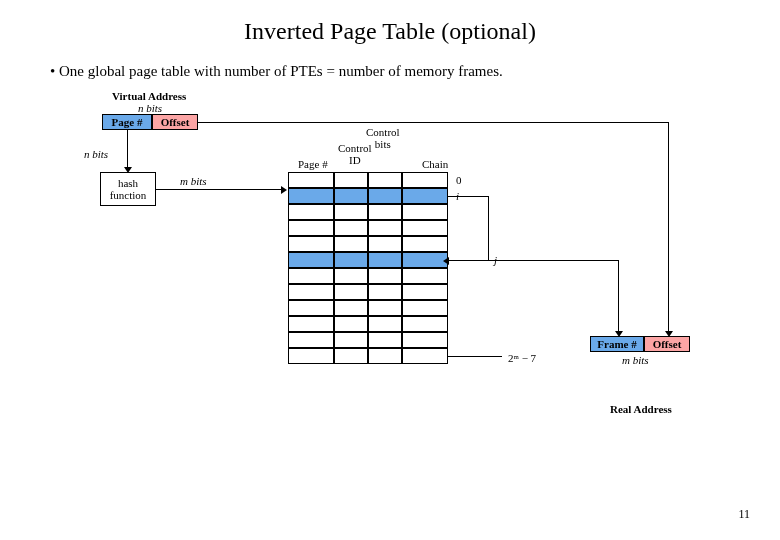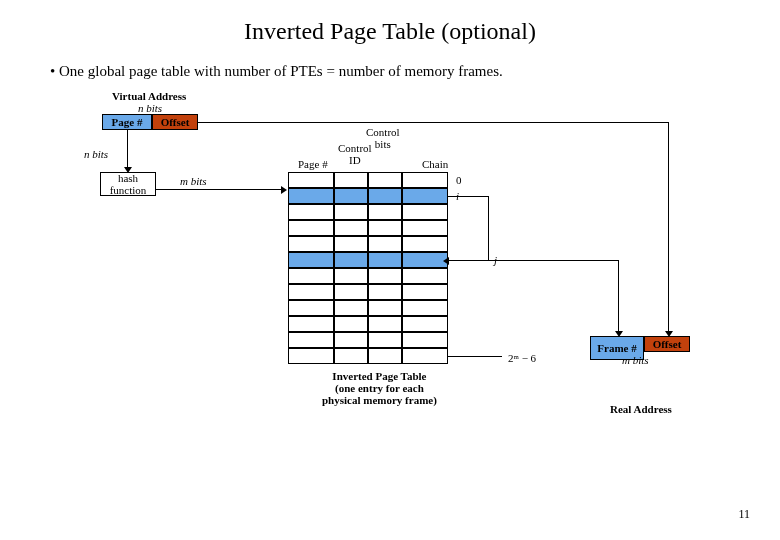--- a/index.html
+++ b/index.html
@@ -44,21 +44,21 @@
     box-sizing: border-box;
     background: #fff;
     text-align: center;
     font-size: 11px;
     display: flex;
     align-items: center;
     justify-content: center;
     font-weight: bold;
   }
   .cell.blue { background: #6aa9e9; }
-  .cell.gray { background: #c2410c; }
+  .cell.gray { background: #fca5a5; }
   .tablecell {
     position: absolute;
     border: 1px solid #000;
     box-sizing: border-box;
     background: #fff;
   }
   .tablecell.blue { background: #6aa9e9; }
   .line { position: absolute; background: #000; }
   .line.h { height: 1px; }
   .line.v { width: 1px; }
@@ -107,21 +107,21 @@
   <div class="lbl ital" style="left:68px; top:12px;">n bits</div>
   <div class="cell blue" style="left:32px; top:24px; width:50px; height:16px;">Page #</div>
   <div class="cell gray" style="left:82px; top:24px; width:46px; height:16px;">Offset</div>
 
   <div class="line h" style="left:128px; top:32px; width:470px;"></div>
   <div class="line v arrowD" style="left:598px; top:32px; height:210px;"></div>
 
   <div class="line v arrowD" style="left:57px; top:40px; height:38px;"></div>
   <div class="lbl ital" style="left:14px; top:58px;">n bits</div>
 
-  <div class="cell" style="left:30px; top:82px; width:56px; height:24px; font-weight:normal; white-space:pre-line; line-height:1.1;">hash
+  <div class="cell" style="left:30px; top:82px; width:56px; height:34px; font-weight:normal; white-space:pre-line; line-height:1.1;">hash
 function</div>
 
   <div class="line h arrowR" style="left:86px; top:99px; width:126px;"></div>
   <div class="lbl ital" style="left:110px; top:85px;">m bits</div>
 
   <div class="lbl plain" style="left:296px; top:36px; text-align:center; white-space:pre-line;">Control
 bits</div>
   <div class="lbl plain" style="left:268px; top:52px; text-align:center; white-space:pre-line;">Control
 ID</div>
   <div class="lbl plain" style="left:228px; top:68px;">Page #</div>
@@ -183,35 +183,32 @@
   <div class="tablecell" style="left:332px; top:242px; width:46px; height:16px;"></div>
 
   <div class="tablecell" style="left:218px; top:258px; width:46px; height:16px;"></div>
   <div class="tablecell" style="left:264px; top:258px; width:34px; height:16px;"></div>
   <div class="tablecell" style="left:298px; top:258px; width:34px; height:16px;"></div>
   <div class="tablecell" style="left:332px; top:258px; width:46px; height:16px;"></div>
 
   <div class="lbl plain" style="left:386px; top:84px;">0</div>
   <div class="lbl ital" style="left:386px; top:100px;">i</div>
   <div class="lbl ital" style="left:424px; top:164px;">j</div>
-  <div class="lbl plain" style="left:438px; top:262px;">2ᵐ − 6</div>
+  <div class="lbl plain" style="left:438px; top:262px;">2ᵐ − 7</div>
 
   <div class="line h" style="left:378px; top:106px; width:40px;"></div>
   <div class="line v" style="left:418px; top:106px; height:64px;"></div>
   <div class="line h arrowL" style="left:378px; top:170px; width:40px;"></div>
 
   <div class="line h" style="left:378px; top:170px; width:170px;"></div>
   <div class="line v arrowD" style="left:548px; top:170px; height:72px;"></div>
 
   <div class="line h" style="left:378px; top:266px; width:54px;"></div>
 
-  <div class="lbl" style="left:252px; top:280px; text-align:center; white-space:pre-line; font-weight:bold;">Inverted Page Table
-(one entry for each
-physical memory frame)</div>
-
-  <div class="cell blue" style="left:520px; top:246px; width:54px; height:24px;">Frame #</div>
+
+  <div class="cell blue" style="left:520px; top:246px; width:54px; height:16px;">Frame #</div>
   <div class="cell gray" style="left:574px; top:246px; width:46px; height:16px;">Offset</div>
   <div class="lbl ital" style="left:552px; top:264px;">m bits</div>
   <div class="lbl" style="left:540px; top:278px;margin-top:35px;">Real Address</div>
 
 </div>
 
 <div class="pagenum">11</div>
 
 </body></html>

